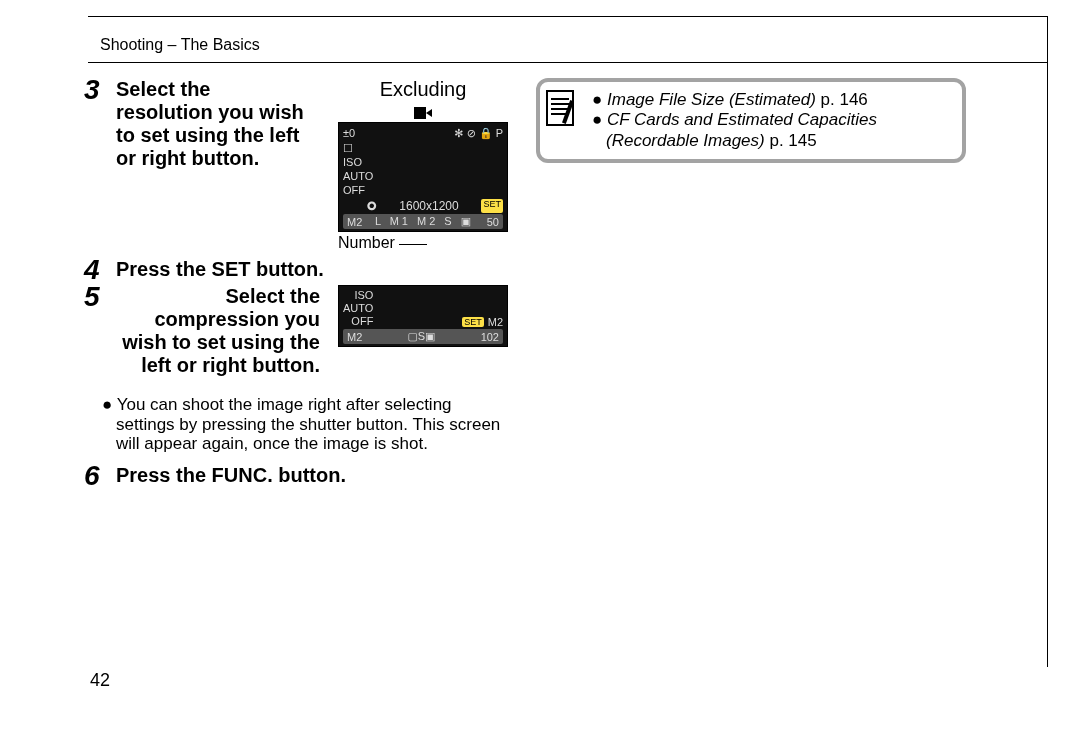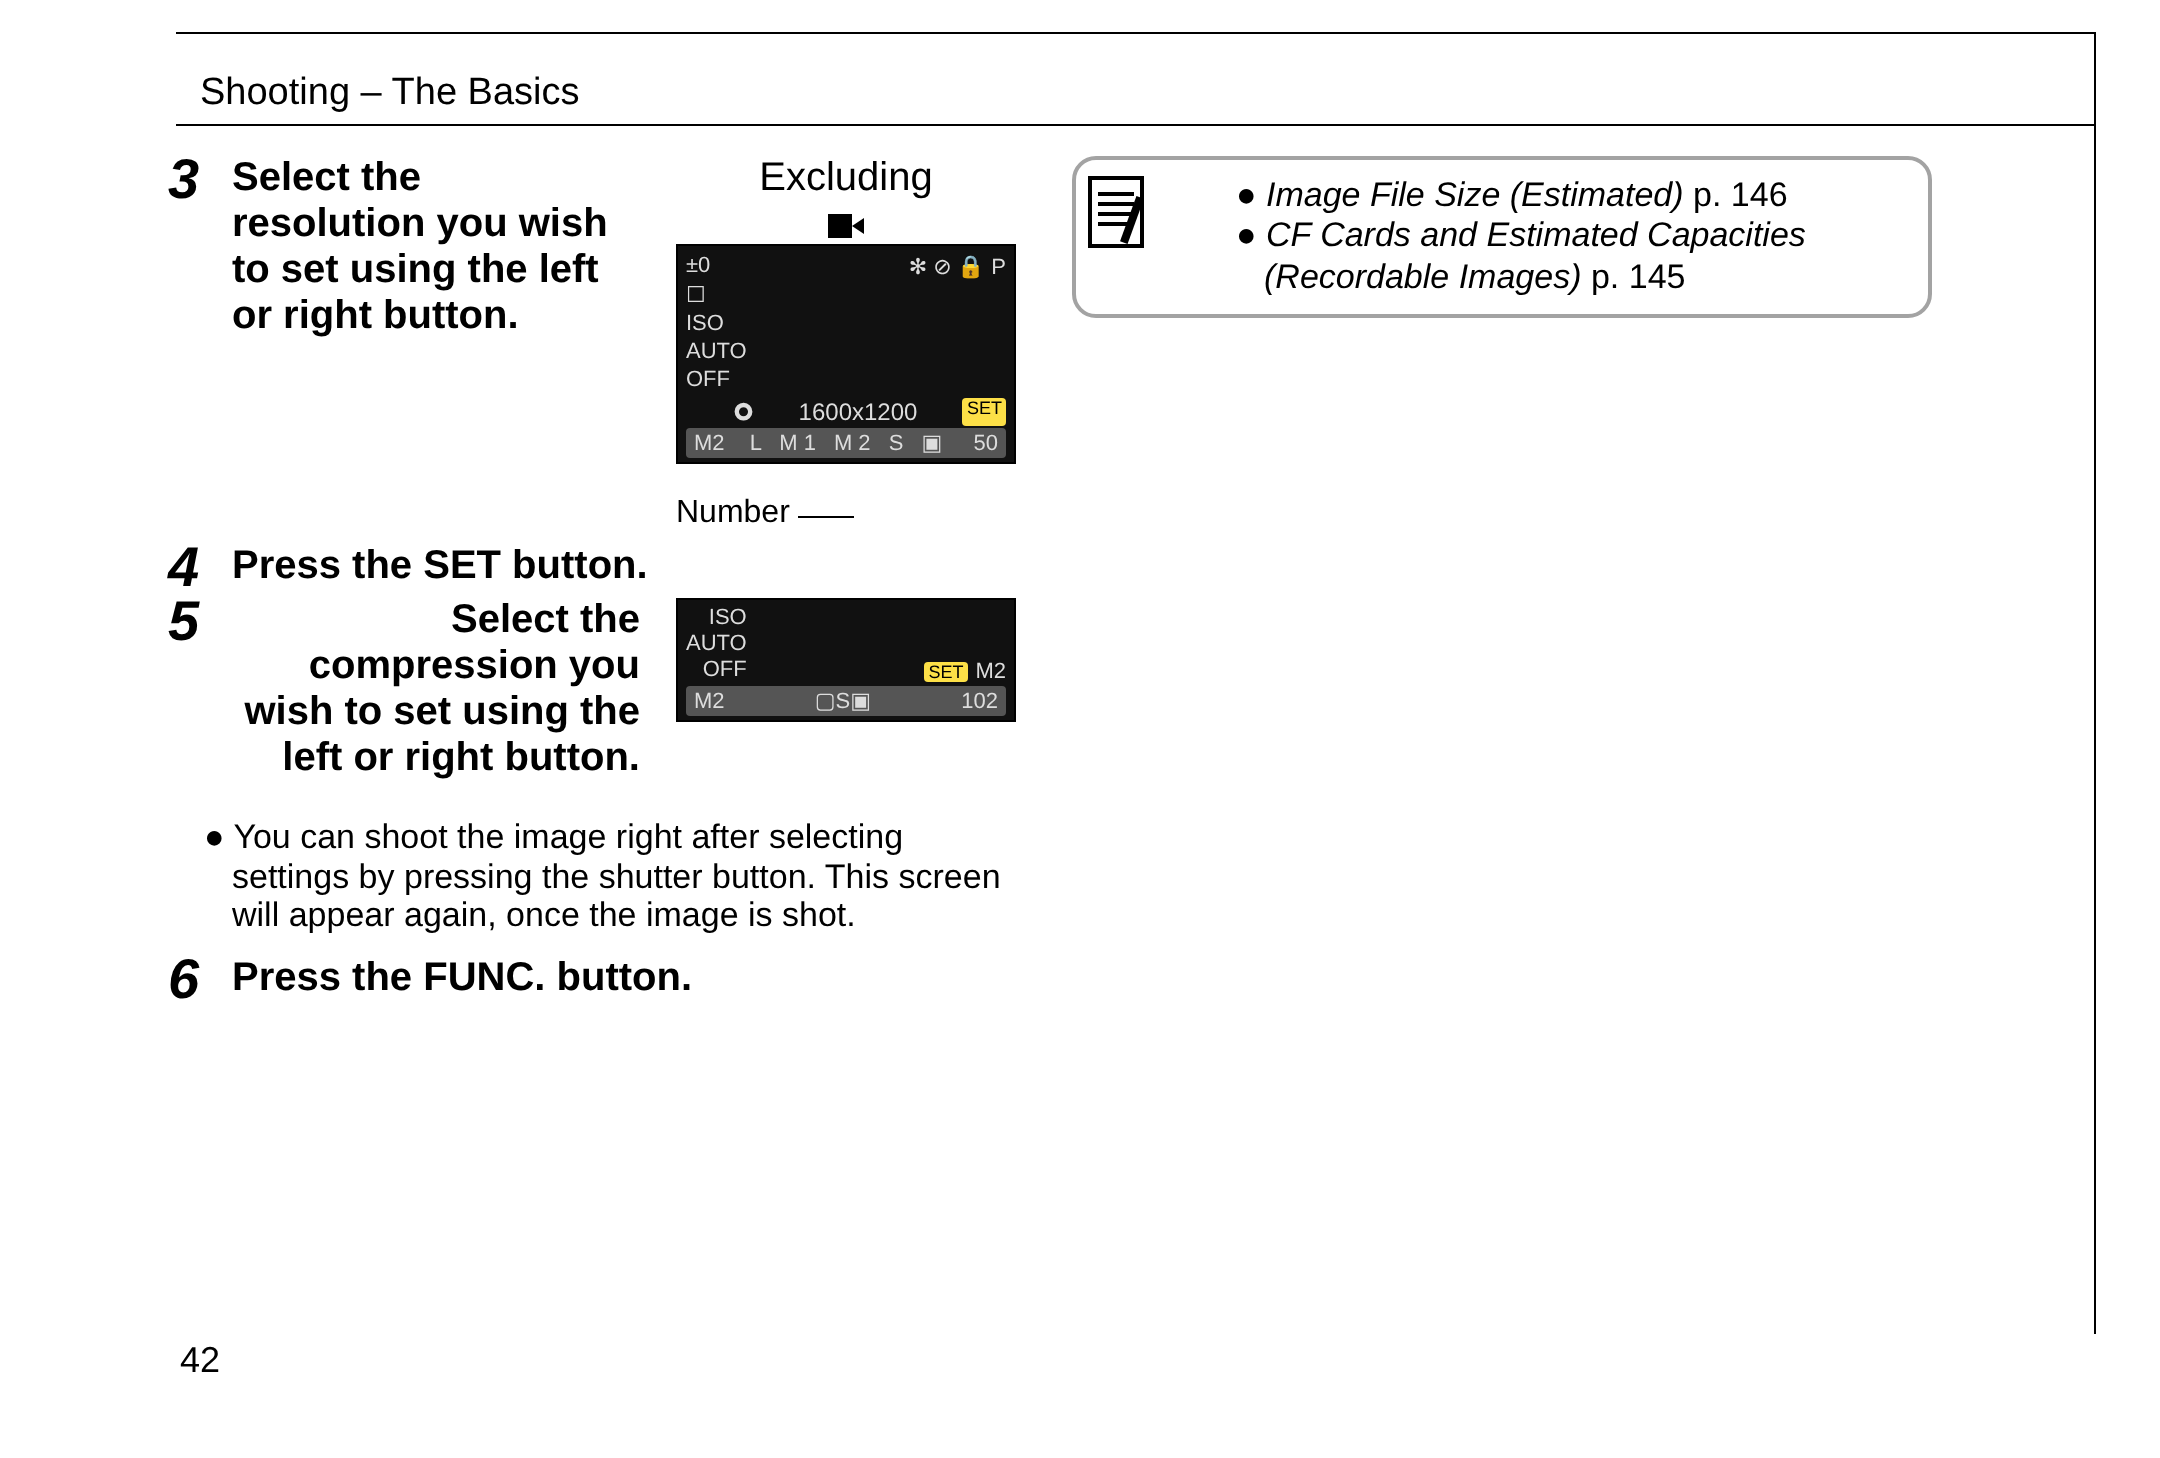--- a/index.html
+++ b/index.html
@@ -19,21 +19,21 @@
     box-sizing: border-box;
   }
   
   .top-line { position:absolute; left:88px; right:32px; top:16px; height:1px; background:#000; }
   .right-line { position:absolute; right:32px; top:16px; bottom:62px; width:1px; background:#000; }
 
   .header {
     position: absolute;
     left: 100px;
     top: 36px;
-    font-size: 19px;
+    font-size: 16px;
   }
   .hr-under-header {
     position: absolute;
     left: 88px;
     right: 32px;
     top: 62px;
     height: 1px;
     background: #000;
   }
   .col-left {
@@ -92,42 +92,42 @@
   .lcd-bar .opts { letter-spacing:3px; }
   .lcd-set { background:#fde047; color:#000; font-size:9px; padding:0 2px; border-radius:2px; letter-spacing:0; }
   .lcd2 { height: 60px; position:relative; }
   .lcd2-left { position:absolute; top:3px; left:4px; font-size:11px; line-height:13px; }
   .lcd2-mid { position:absolute; top:44px; left:28px; font-size:12px; }
   .lcd2-mid-right { position:absolute; top:30px; right:4px; display:flex; gap:4px; align-items:center; font-size:11px; }
   .lcd2-bar { position:absolute; bottom:2px; left:4px; right:4px; display:flex; justify-content:space-between; align-items:center; background:#555; padding:1px 4px; font-size:11px; border-radius:2px; }
   .caption {
     font-size: 16px;
     line-height: 1.15;
-    margin-top: 16px;
+    margin-top: 2px;
     width: 168px;
   }
   .caption-line { display:flex; align-items:flex-start; gap:4px; }
   .caption-rule { flex:0 0 28px; height:1px; background:#000; margin-top:10px; }
   .sub-bullet {
     font-size: 17px;
     line-height: 1.15;
     padding-left: 32px;
     text-indent: -14px;
     margin-top: 18px;
   }
   .pagenum {
     position: absolute;
     left: 90px;
     bottom: 38px;
     font-size: 18px;
   }
   .note-box {
-    border: 2px solid #a3a3a3;
+    border: 4px solid #a3a3a3;
     border-radius: 12px;
-    padding: 8px 14px 8px 80px;
+    padding: 8px 14px 8px 52px;
     font-size: 17px;
     font-style: italic;
     position: relative;
     line-height: 1.2;
   }
   .note-box .ref { font-style: normal; }
   .note-icon {
     position: absolute;
     left: 6px;
     top: 8px;

